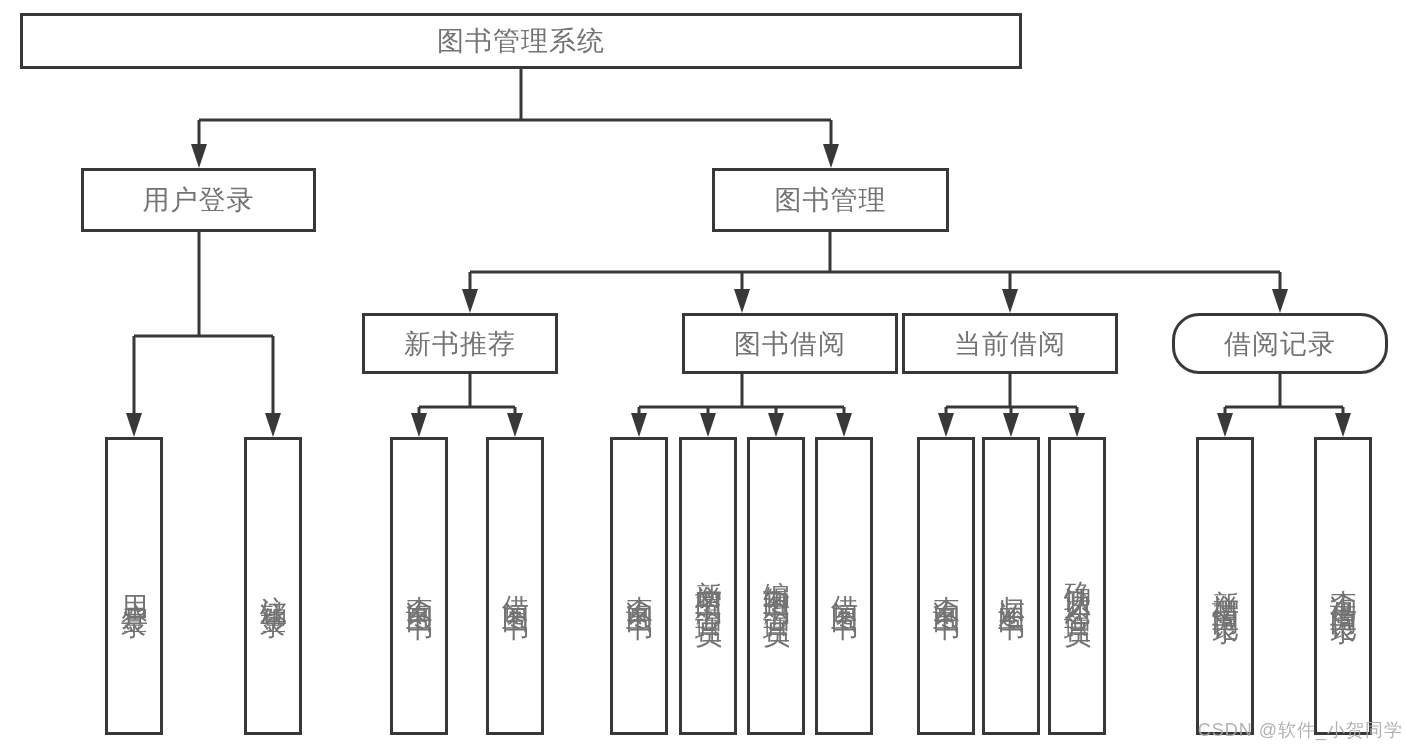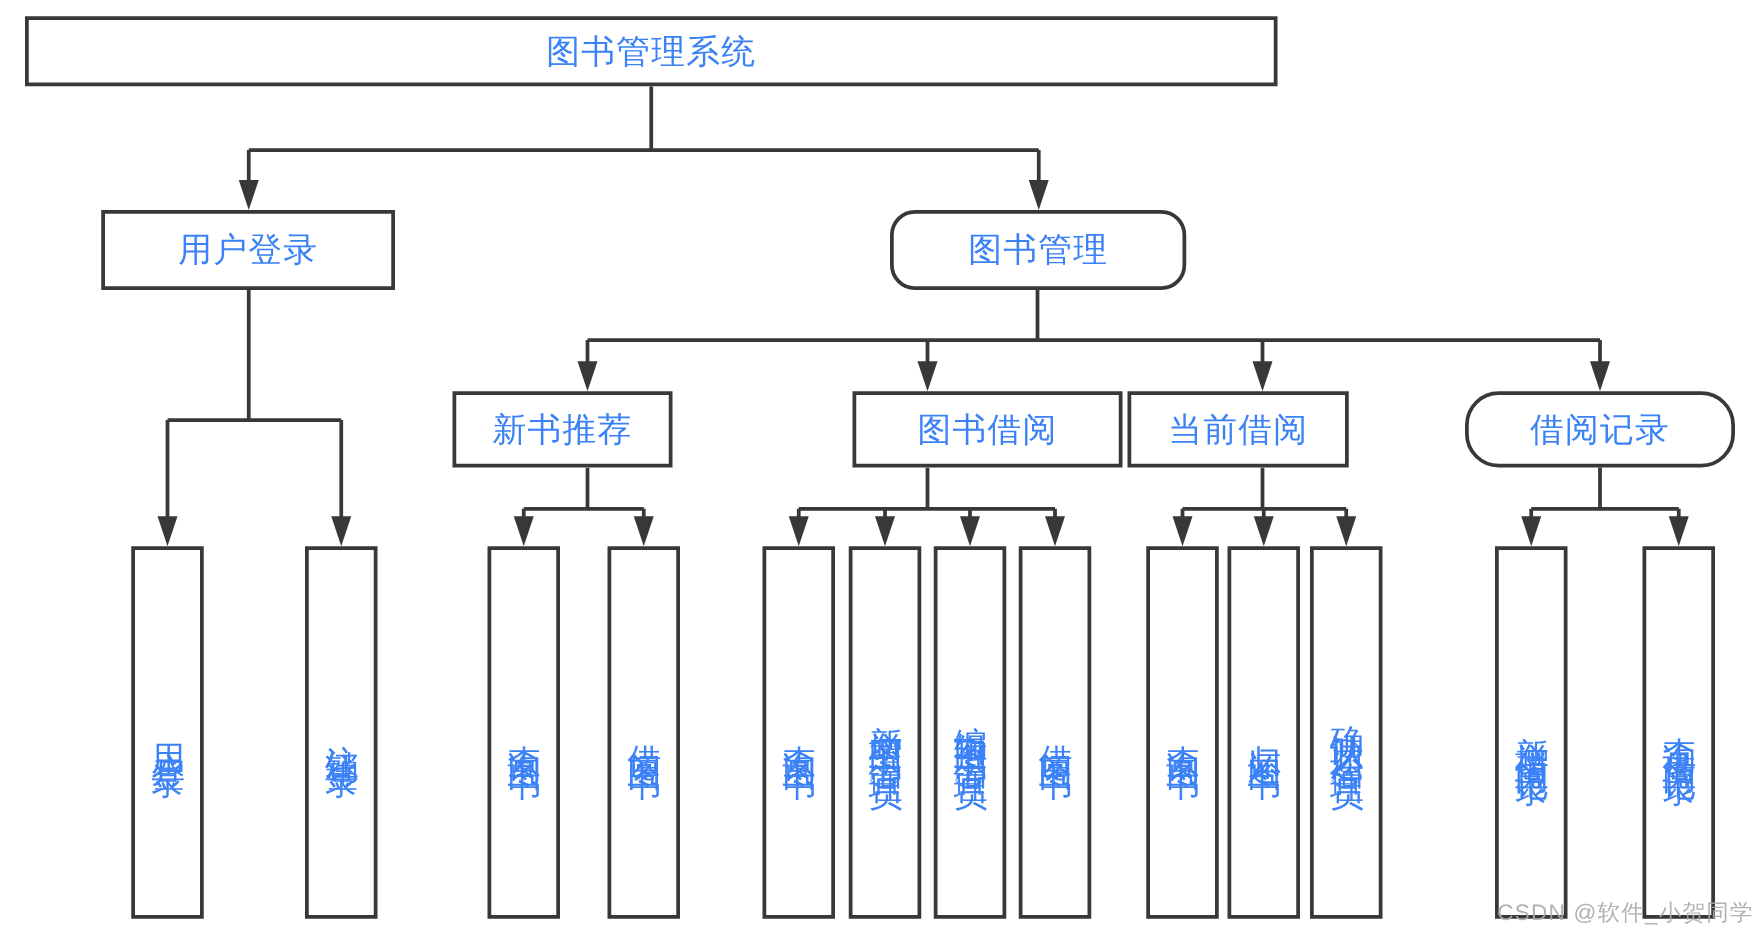--- a/index.html
+++ b/index.html
@@ -10,39 +10,39 @@
     font-family:"Liberation Sans","DejaVu Sans",sans-serif;
     overflow:hidden;
   }
   #connectors{position:absolute;left:0;top:0;z-index:0;}
   .box{
     position:absolute;
     box-sizing:border-box;
     border:3px solid #383838;
     background:#ffffff;
     display:flex;align-items:center;justify-content:center;
-    color:#3b82f6;
+    color:#737373;
     font-size:27px;
     z-index:1;
     letter-spacing:1px;
   }
   .hbox{white-space:nowrap;}
   .vbox span{
     writing-mode:vertical-rl;
     text-orientation:mixed;
     letter-spacing:6px;
     line-height:1;
     white-space:nowrap;
   }
   .root{left:20px;top:13px;width:1002px;height:56px;}
   .n-user-login{left:81px;top:168px;width:235px;height:64px;}
-  .n-book-mgmt{left:712px;top:168px;width:237px;height:64px;border-radius:20px;}
-  .n-new-book{left:362px;top:313px;width:176px;height:61px;}
+  .n-book-mgmt{left:712px;top:168px;width:237px;height:64px;}
+  .n-new-book{left:362px;top:313px;width:196px;height:61px;}
   .n-book-borrow{left:634px;top:313px;width:216px;height:61px;margin-left:48px;}
-  .n-current-borrow{left:902px;top:313px;width:177px;height:61px;}
+  .n-current-borrow{left:902px;top:313px;width:216px;height:61px;}
   .n-borrow-record{left:1172px;top:313px;width:216px;height:61px;border-radius:27px;}
   .leaf{top:437px;width:58px;height:298px;}
   .lf1{left:105px;}  .lf2{left:244px;}
   .lf3{left:390px;}  .lf4{left:486px;}
   .lf5{left:610px;}  .lf6{left:679px;}  .lf7{left:747px;}  .lf8{left:815px;}
   .lf9{left:917px;}  .lf10{left:982px;} .lf11{left:1048px;}
   .lf12{left:1196px;}.lf13{left:1314px;}
   .watermark{
     position:absolute;
     right:2px;bottom:5px;

